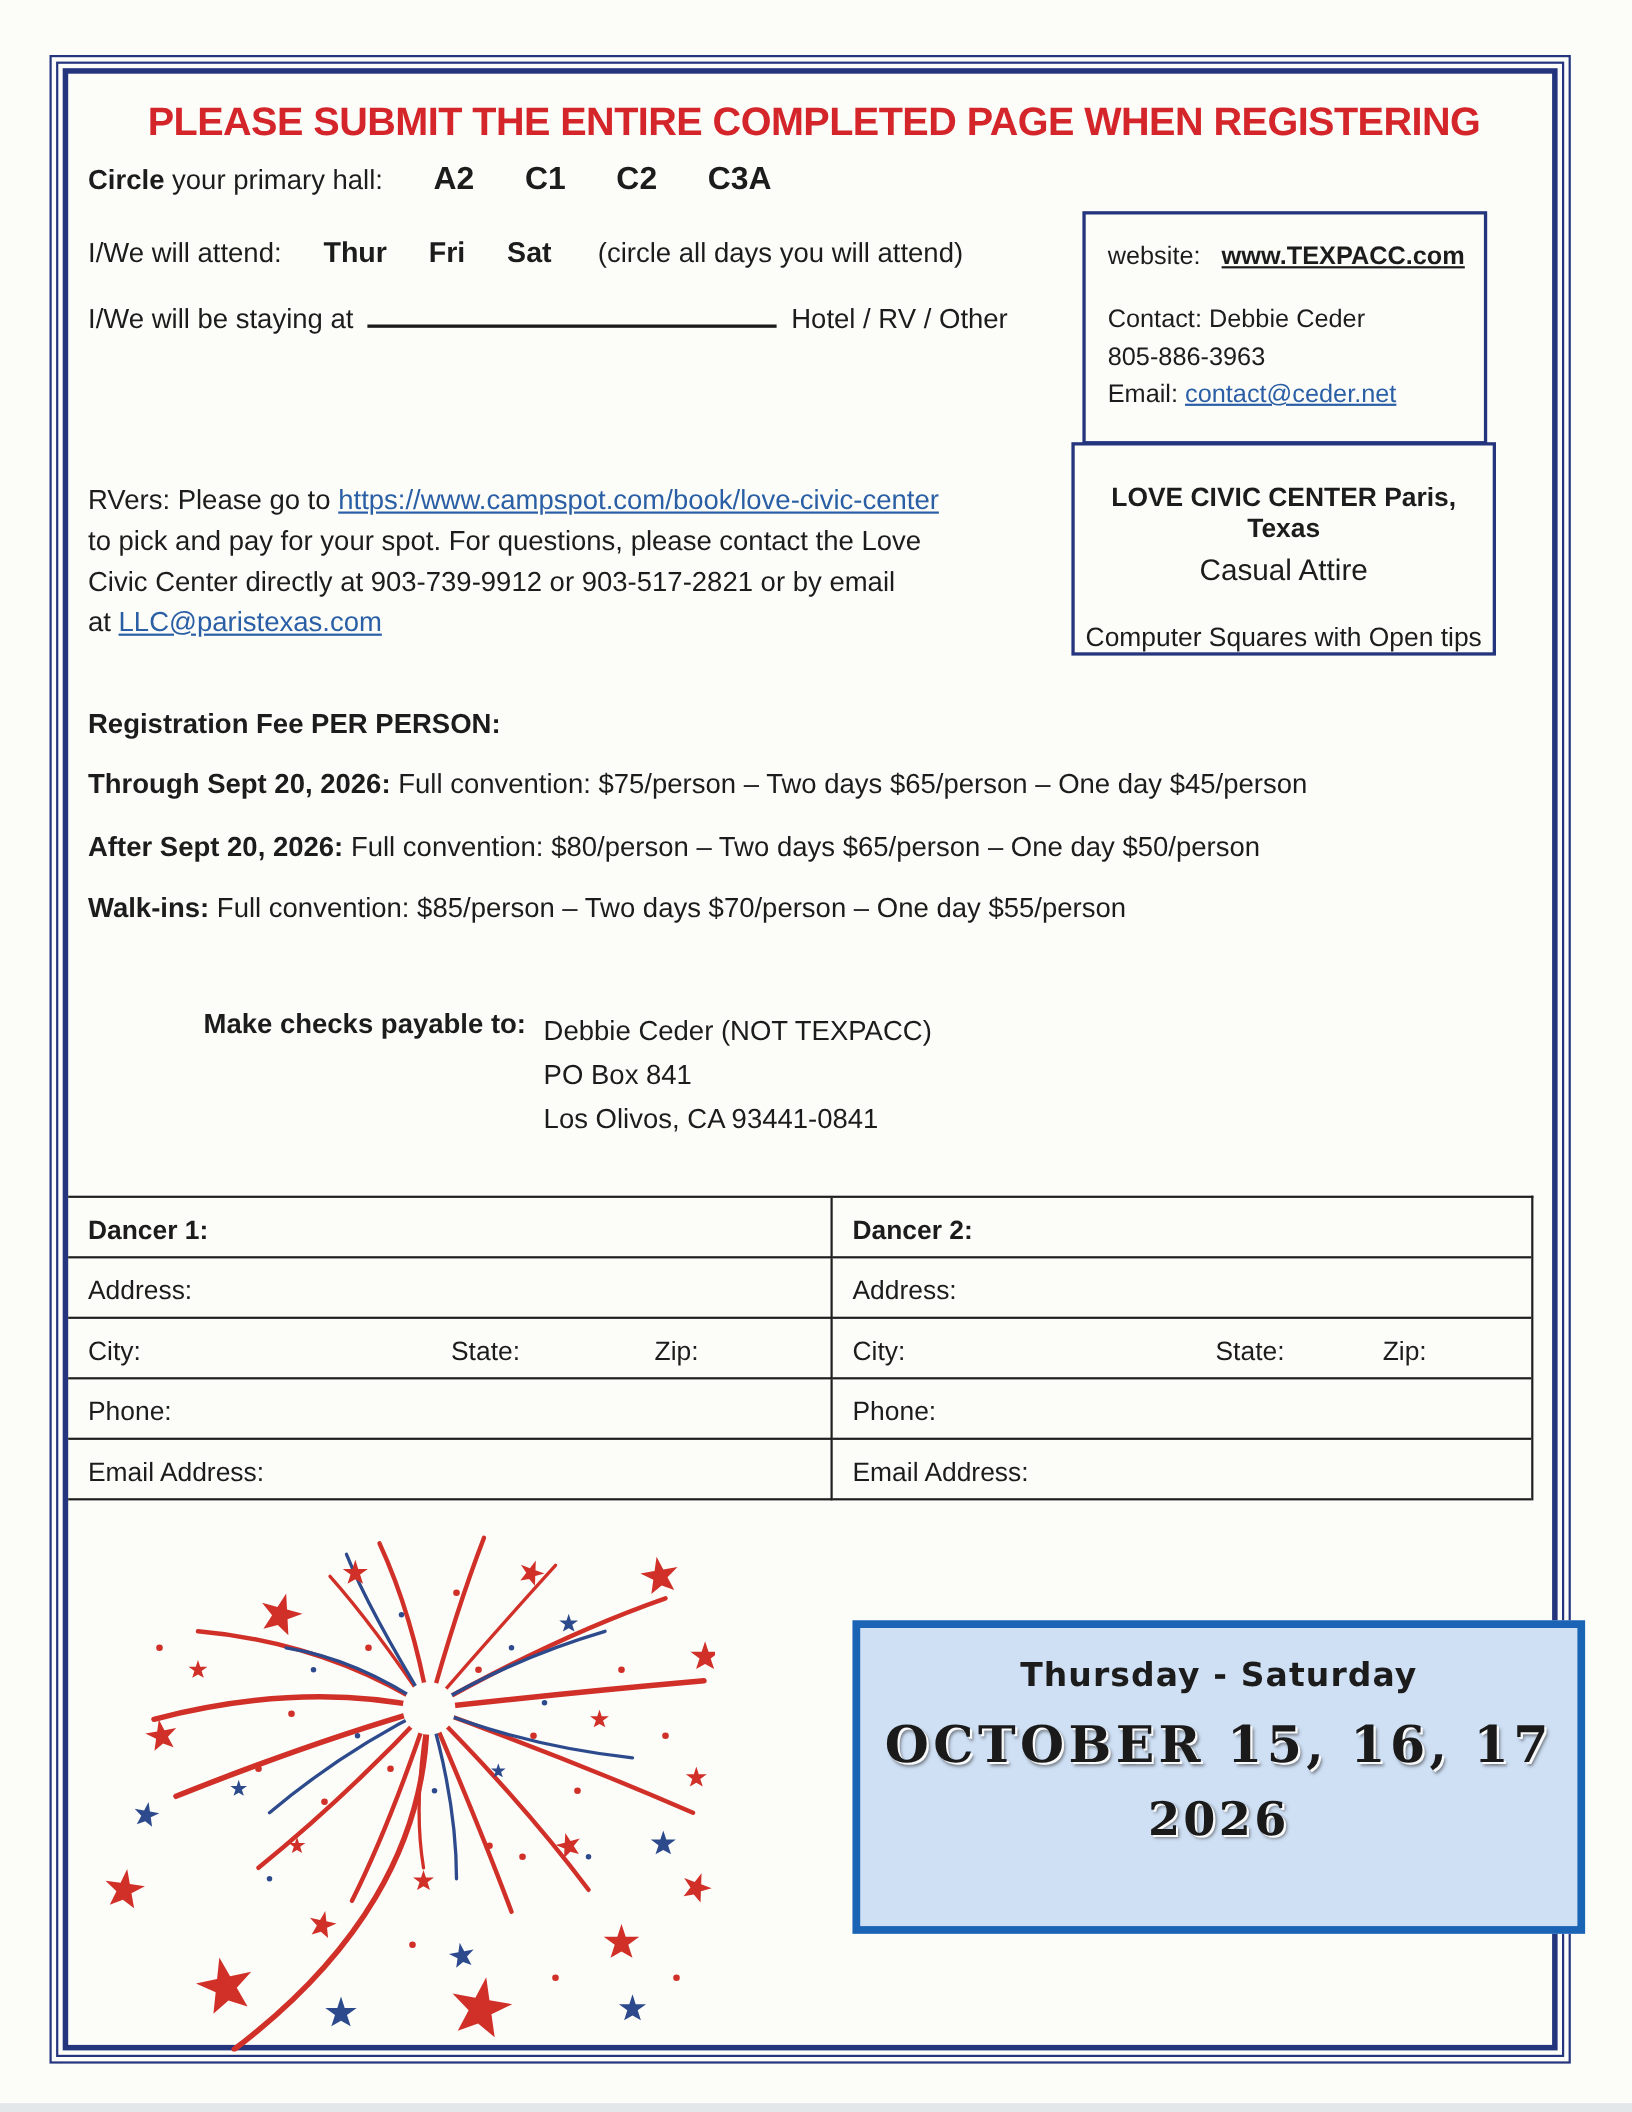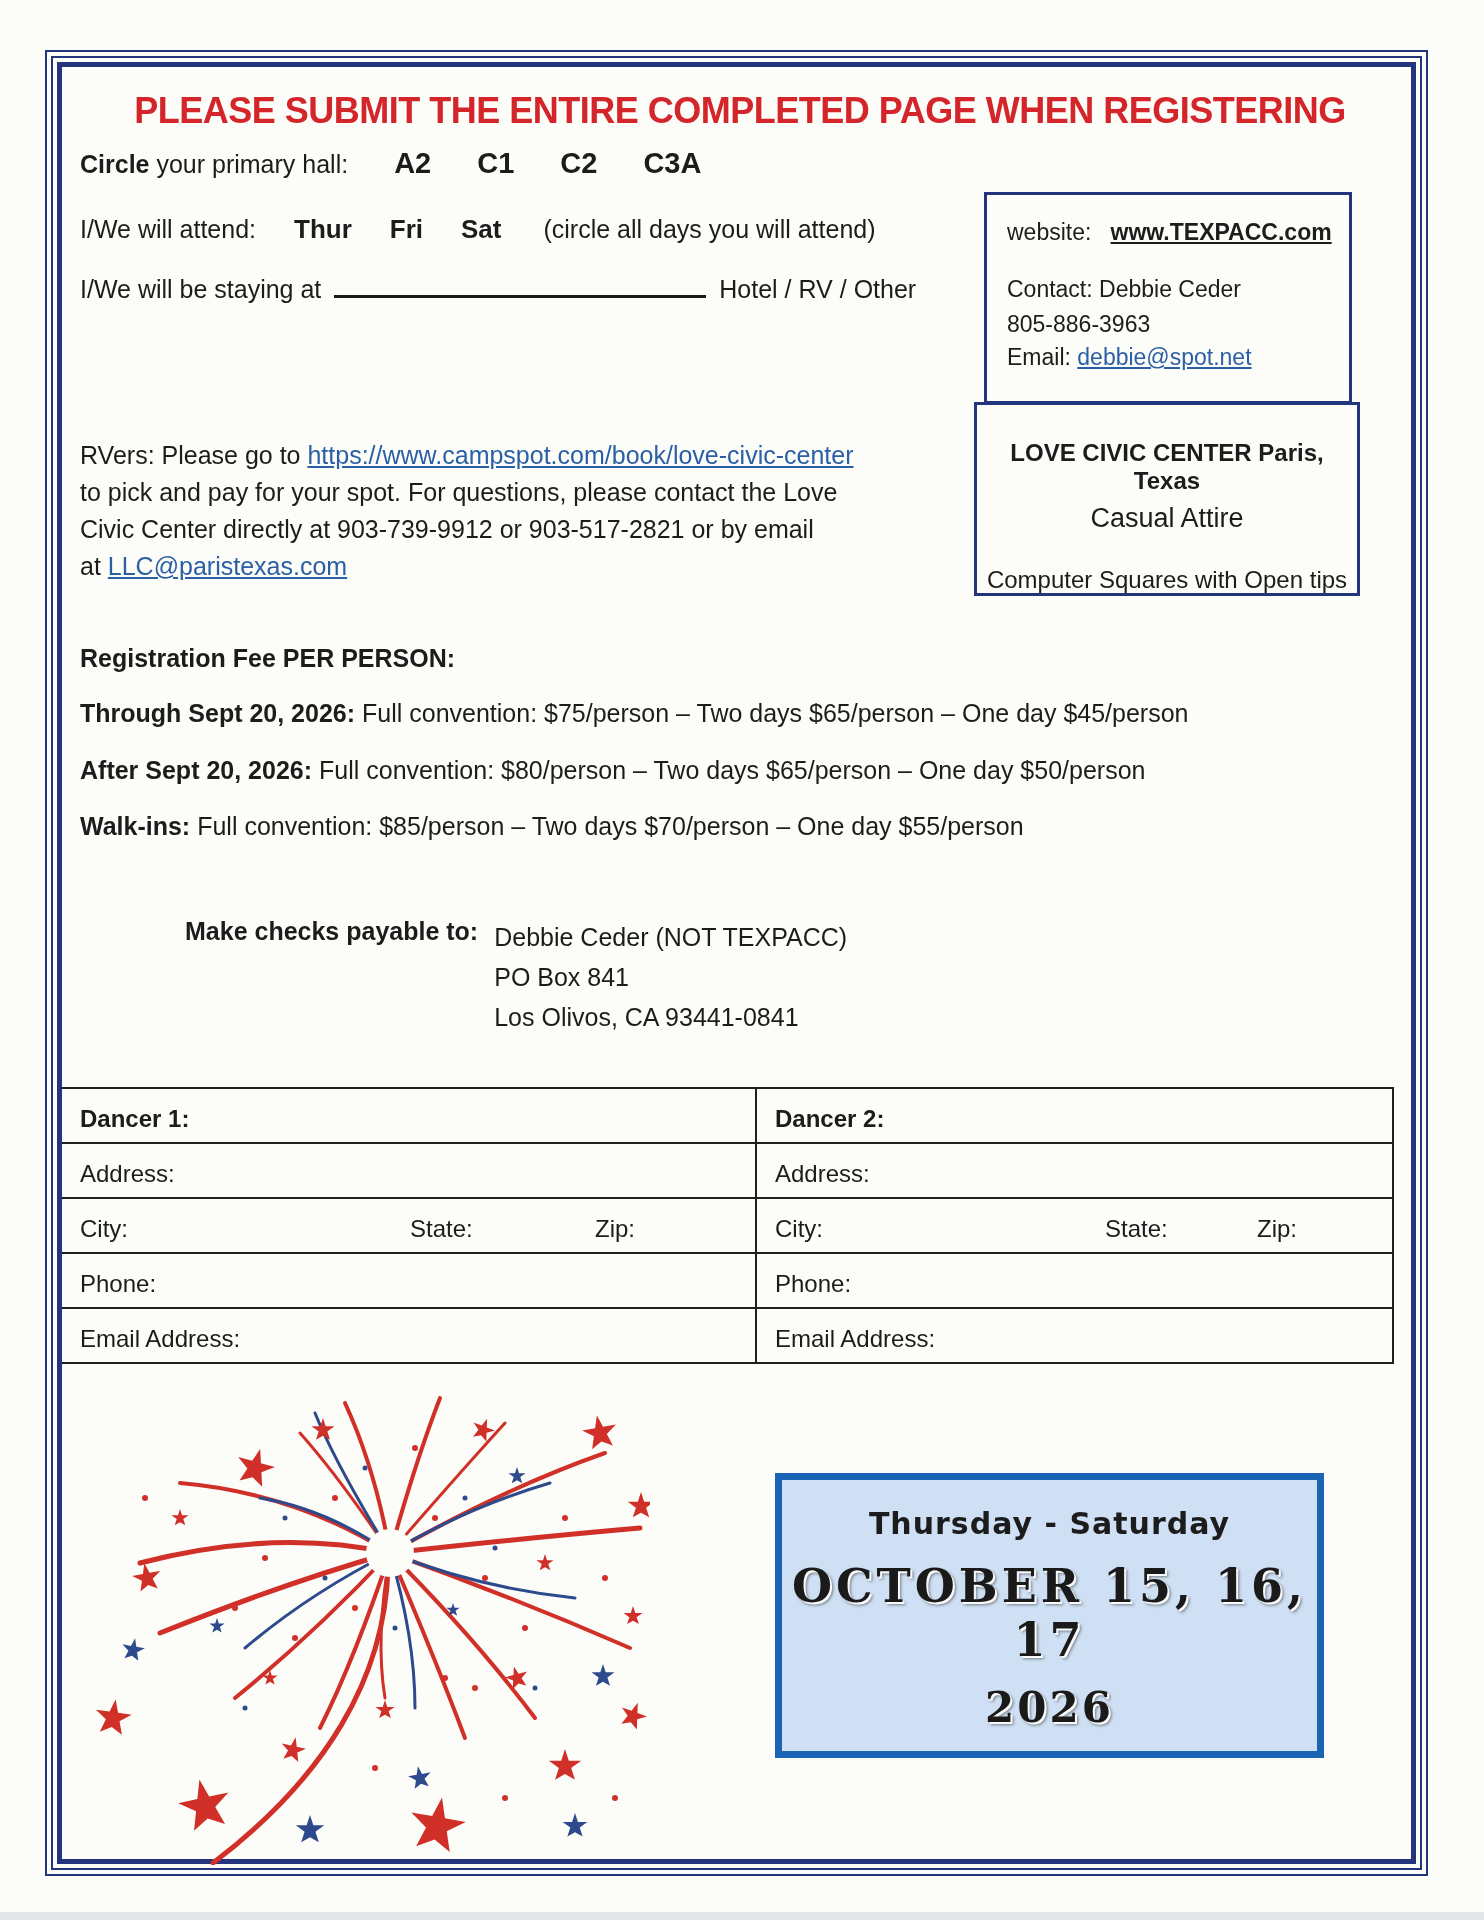--- a/index.html
+++ b/index.html
@@ -62,21 +62,21 @@
     font-size:24px;
   }
   .cell{
     position:relative;border-bottom:2px solid #1f1f1f;
     display:flex;align-items:flex-end;padding:0 0 9px 18px;box-sizing:border-box;
   }
   .cell.lcol{border-right:2px solid #1f1f1f;}
   .cell .fld{position:absolute;bottom:9px;}
 
   .event-box{
-    left:775px;top:1473px;width:549px;height:285px;box-sizing:border-box;
+    left:775px;top:1473px;width:666px;height:285px;box-sizing:border-box;
     background:#cfe0f5;border:7px solid #1b63b5;text-align:center;
   }
   .event-days{margin-top:26px;font-size:30px;font-weight:bold;letter-spacing:1px;font-family:"DejaVu Sans",sans-serif;}
   .event-dates{
     margin-top:18px;font-family:"DejaVu Serif",serif;font-weight:bold;
     font-size:46px;letter-spacing:4px;color:#1a1a1a;
     text-shadow:2px 2px 0 rgba(255,255,255,0.95), 3px 3px 3px rgba(40,40,40,0.55);
   }
   .event-year{
     margin-top:16px;font-family:"DejaVu Serif",serif;font-weight:bold;
@@ -120,21 +120,21 @@
 
   <div class="abs info-box contact-box">
     <div class="row1">
       <span>website:</span>
       <span>&nbsp;</span>
       <span class="website-url">www.TEXPACC.com</span>
     </div>
     <div class="row2">Contact: Debbie Ceder</div>
     <div class="row3">805-886-3963</div>
     <div>
-      <span>Email: </span><span class="link">debbie@spot.net</span>
+      <span>Email: </span><span class="link">contact@ceder.net</span>
     </div>
   </div>
 
   <div class="abs info-box venue-box">
     <div class="venue-name">LOVE CIVIC CENTER Paris, Texas</div>
     <div class="venue-attire">Casual Attire</div>
     <div class="venue-format">Computer Squares with Open tips</div>
   </div>
 
   <div class="abs rv-para">

